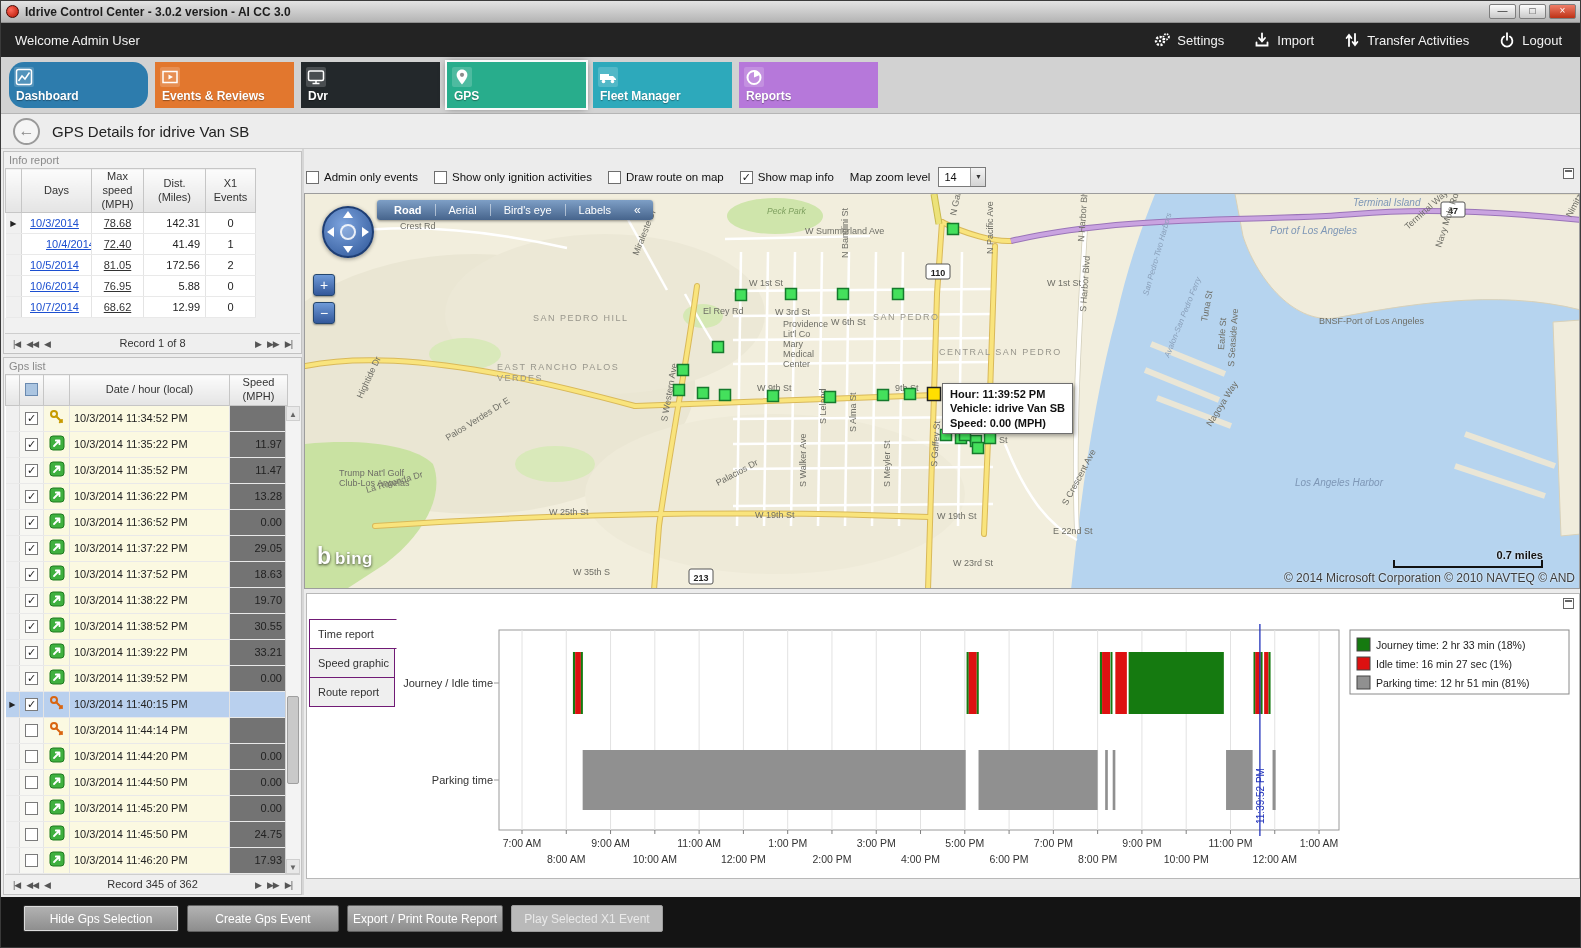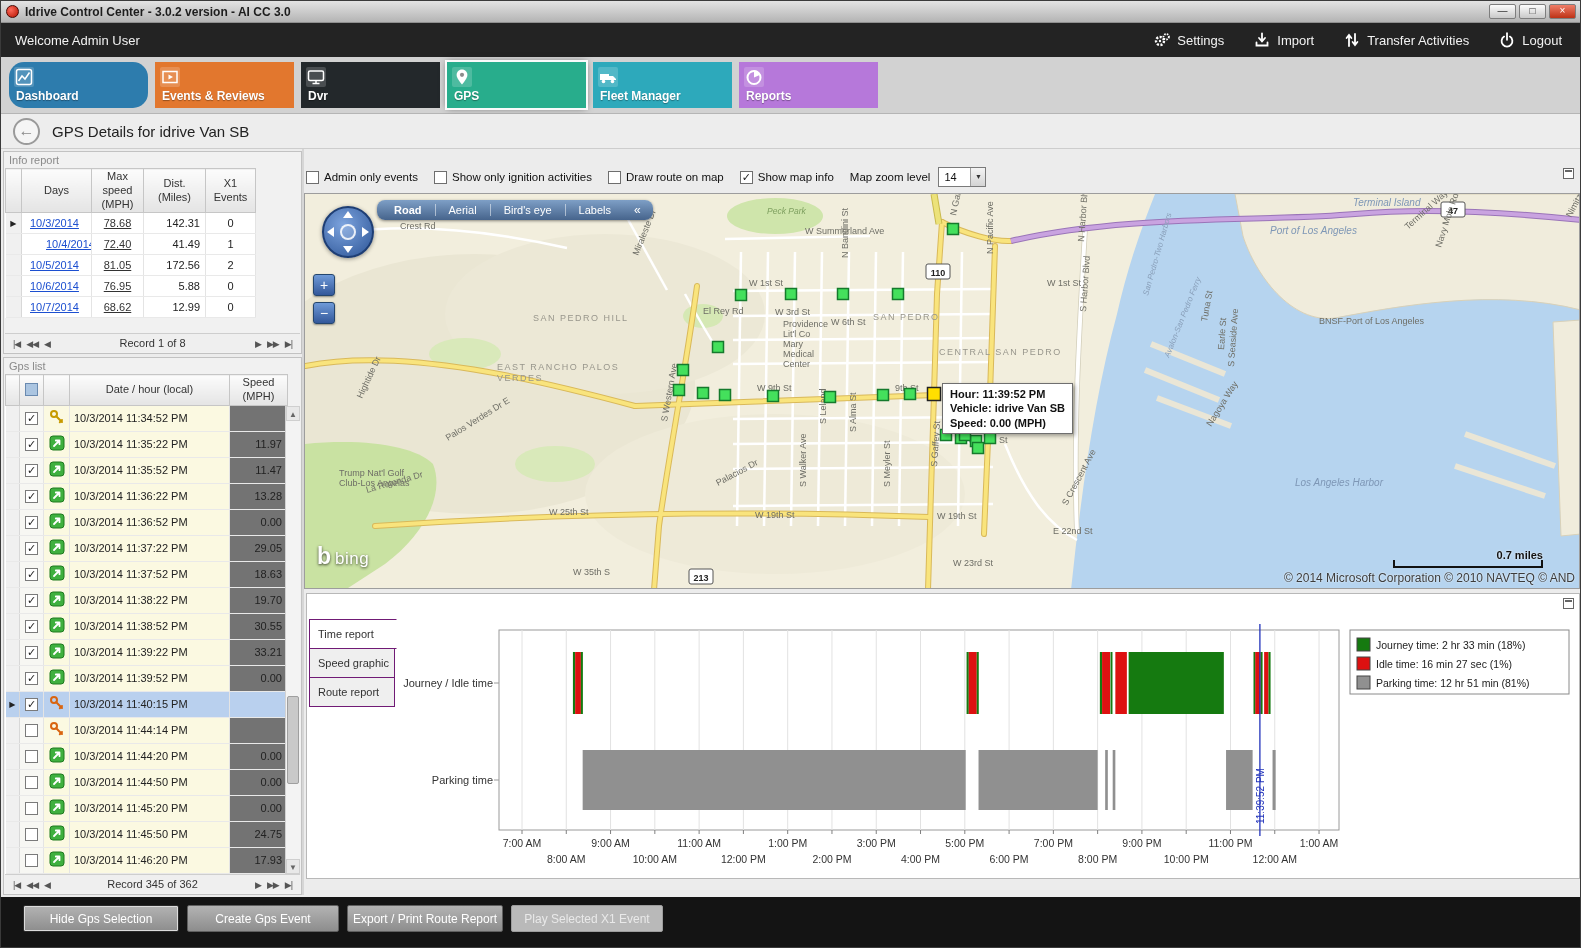--- a/index.html
+++ b/index.html
@@ -69,38 +69,38 @@
   .cb{width:13px;height:13px;border:1px solid #6e6e6e;background:#fff;display:inline-flex;align-items:center;justify-content:center;font-size:11px;color:#222;margin-right:5px}
   .zoomsel{display:flex;align-items:center;width:48px;height:20px;border:1px solid #7a7a7a;background:#fff;margin-left:6px}
   .zoomsel .val{flex:1;padding-left:5px;font-size:11px}
   .zoomsel .zarrow{width:15px;height:18px;background:linear-gradient(#f4f4f4,#d4d4d4);border-left:1px solid #9f9f9f;font-size:7px;color:#333;text-align:center;line-height:18px}
   .max-ico{position:absolute;width:11px;height:11px;border:1px solid #666;background:#fff}
   .max-ico::before{content:"";position:absolute;left:1px;right:1px;top:1px;height:2px;background:#666}
 
   
   #mapWrap{position:absolute;left:303px;top:192px;width:1276px;height:396px;border:1px solid #9d9d9d;overflow:hidden;background:#f2eedd}
   #mapSvg{position:absolute;left:0;top:0}
-  .map-navbar{position:absolute;left:72px;top:6px;height:20px;display:flex;align-items:center;gap:4px;padding:0 8px;border-radius:8px;background:linear-gradient(#7e9fc6,#46648c);color:#fff;font-size:11px;box-shadow:0 1px 3px rgba(0,0,0,.45)}
+  .map-navbar{position:absolute;left:72px;top:6px;height:20px;display:flex;align-items:center;gap:4px;padding:0 8px;border-radius:3px;background:linear-gradient(#7e9fc6,#46648c);color:#fff;font-size:11px;box-shadow:0 1px 3px rgba(0,0,0,.45)}
   .map-navbar .mi{padding:0 9px;white-space:nowrap}
   .map-navbar .mi.on{font-weight:bold}
   .map-navbar .sep{width:1px;height:12px;background:rgba(255,255,255,.5)}
   .map-navbar .collapse{padding:0 4px 0 10px;font-size:12px}
   .compass{position:absolute;left:17px;top:12px;width:52px;height:52px;border-radius:50%;background:radial-gradient(circle at 40% 35%,#7da4de,#2c5496);border:2px solid #1e3e74;box-shadow:0 1px 4px rgba(0,0,0,.4)}
   .compass .cc{position:absolute;inset:16px;border:2px solid rgba(255,255,255,.85);border-radius:50%;background:rgba(255,255,255,.15)}
   .cn,.cs,.ce,.cw{position:absolute;width:0;height:0;border:5px solid transparent}
   .cn{left:50%;top:3px;transform:translateX(-50%);border-bottom:7px solid #fff;border-top:0}
   .cs{left:50%;bottom:3px;transform:translateX(-50%);border-top:7px solid #fff;border-bottom:0}
   .cw{top:50%;left:3px;transform:translateY(-50%);border-right:7px solid #fff;border-left:0}
   .ce{top:50%;right:3px;transform:translateY(-50%);border-left:7px solid #fff;border-right:0}
   .zoomb{position:absolute;left:8px;width:22px;height:22px;border-radius:3px;border:1px solid #24466e;background:linear-gradient(#6f9ad8,#33589a);color:#fff;font-size:14px;text-align:center;line-height:20px;box-shadow:0 1px 2px rgba(0,0,0,.4)}
   #zoomIn{top:80px}#zoomOut{top:108px}
   .map-tooltip{position:absolute;left:637px;top:189px;background:#fff;border:1px solid #6f6f6f;box-shadow:2px 2px 4px rgba(0,0,0,.35);font-size:11px;font-weight:bold;color:#111;padding:3px 7px;line-height:1.3;white-space:nowrap}
   .bing-logo{position:absolute;left:12px;bottom:18px;color:#fff;text-shadow:0 1px 3px rgba(0,0,0,.75);display:flex;align-items:baseline}
   .bing-logo .bmark{font-size:23px;font-weight:bold;margin-right:4px}
-  .bing-logo .bword{font-size:17px;font-weight:normal;letter-spacing:.5px}
+  .bing-logo .bword{font-size:17px;font-weight:bold;letter-spacing:.5px}
   .map-scale{position:absolute;right:36px;bottom:20px;width:150px;text-align:right;font-size:11px;font-weight:bold;color:#111;text-shadow:0 0 2px #fff}
   .scale-line{margin-top:2px;height:5px;border-bottom:2px solid #111;position:relative}
   .scale-line::before,.scale-line::after{content:"";position:absolute;bottom:0;width:2px;height:6px;background:#111}
   .scale-line::before{left:0}.scale-line::after{right:0}
   .map-copy{position:absolute;right:4px;bottom:3px;font-size:12px;color:#3c3c3c;text-shadow:0 0 2px #fff}
 
   text.minor{font-size:9px;fill:#6e6e66}
   text.area{font-size:9px;fill:#98968c;letter-spacing:1.5px;text-transform:uppercase}
   text.park{font-size:8.5px;fill:#7fa060;font-style:italic}
   text.water{font-size:10px;fill:#7e97b6;font-style:italic}

